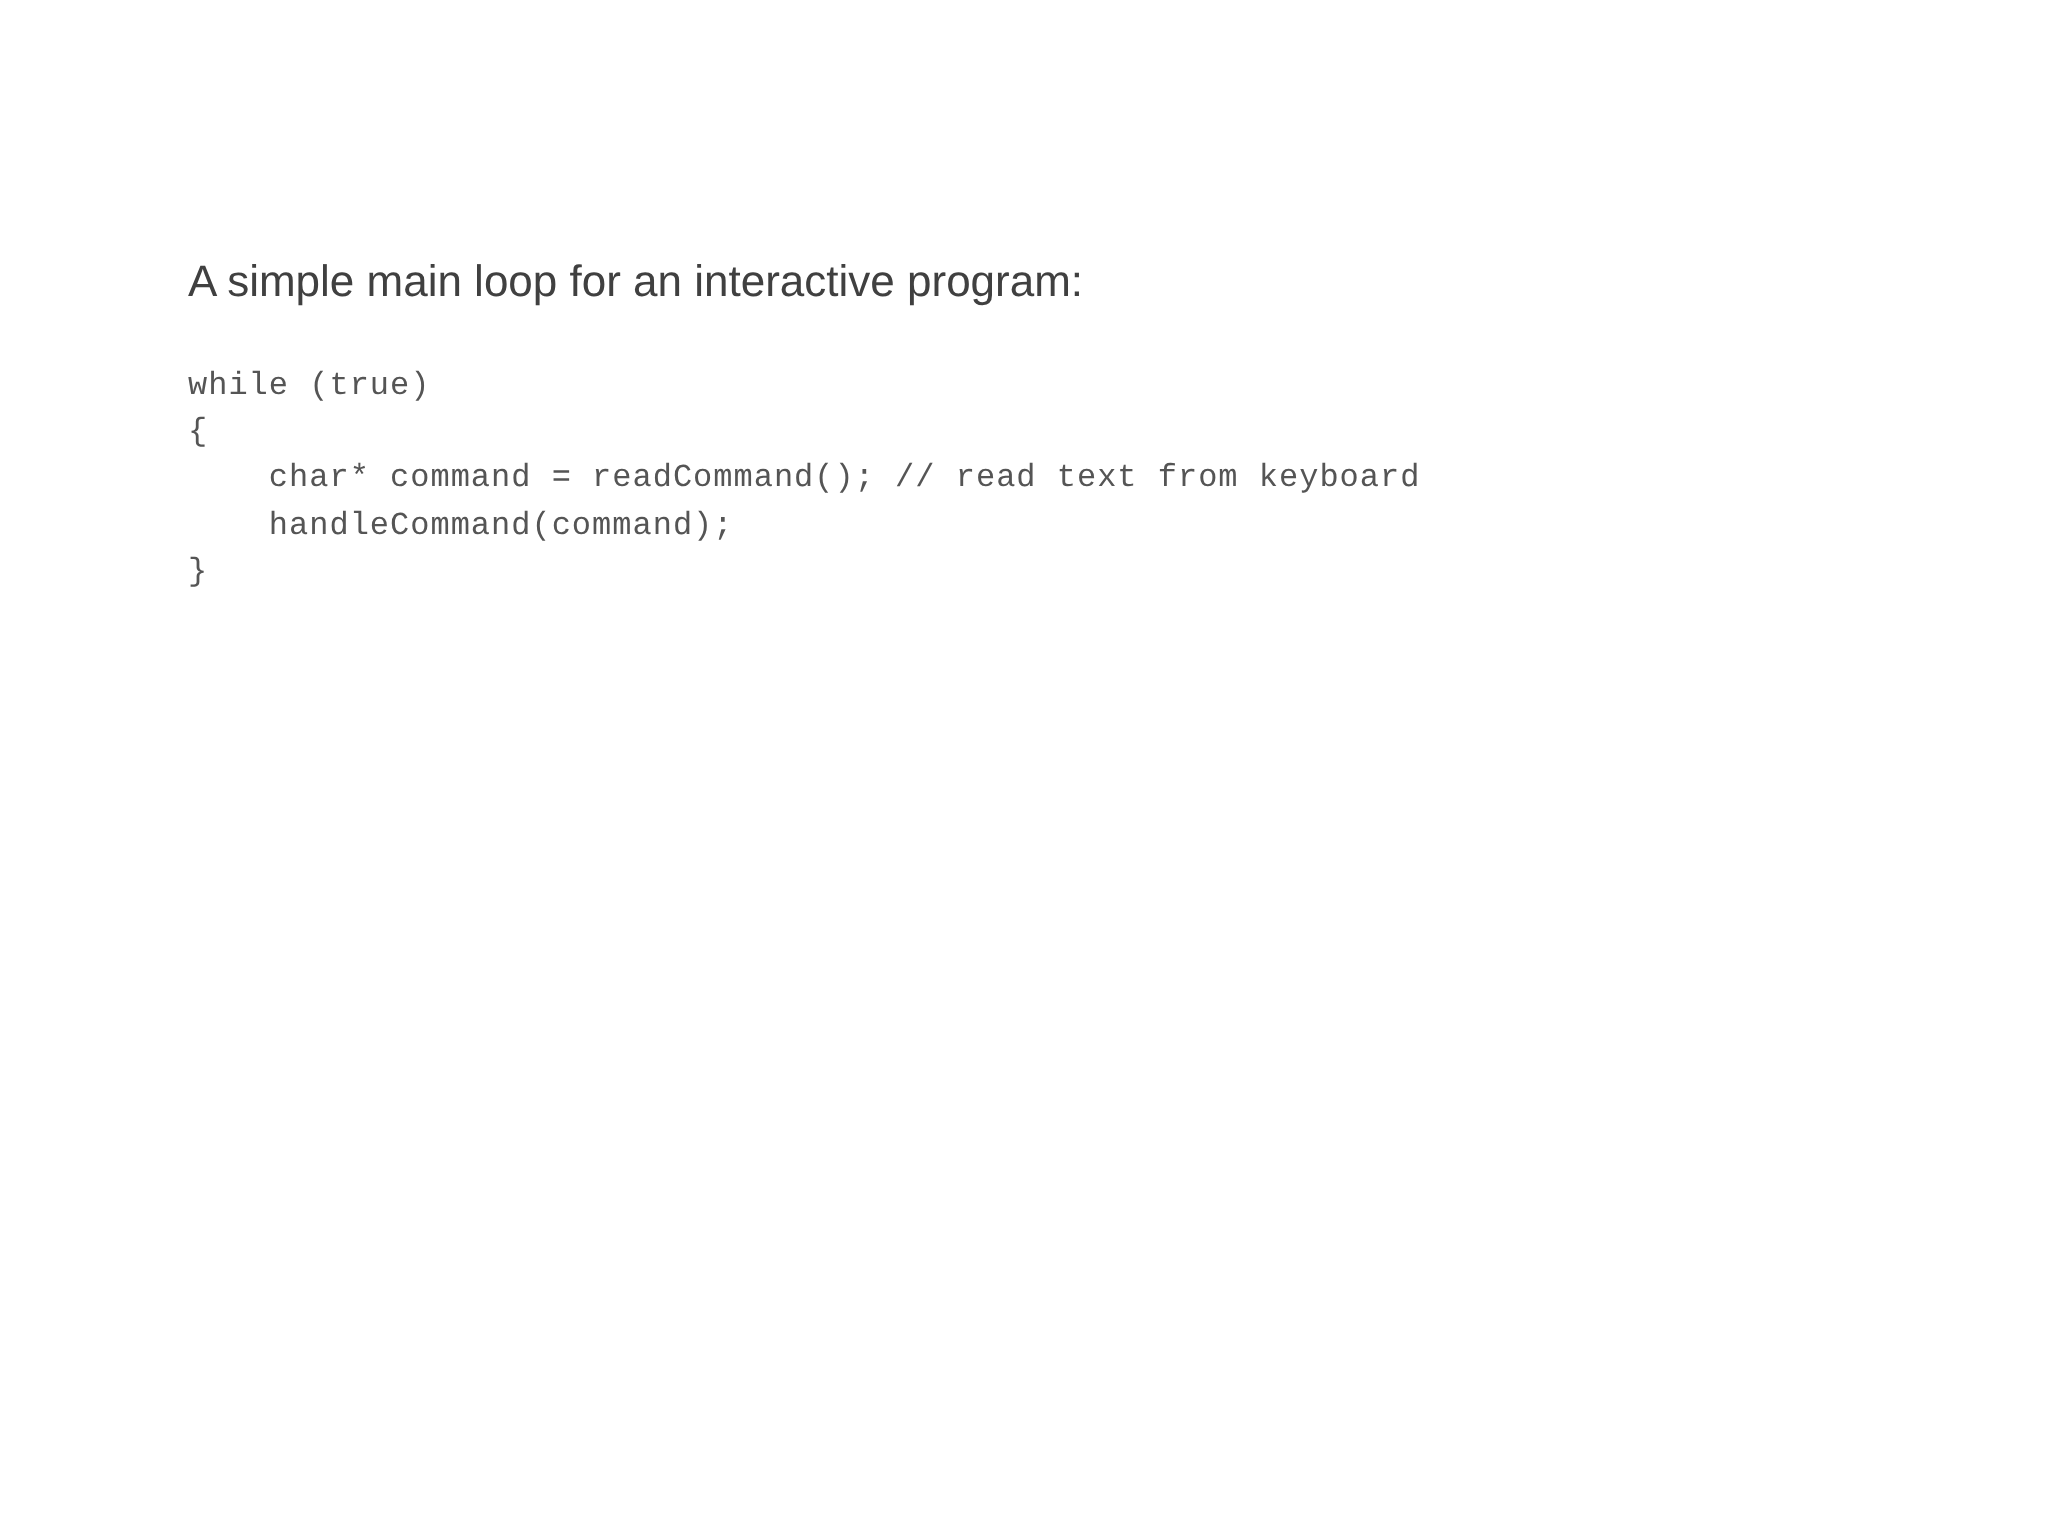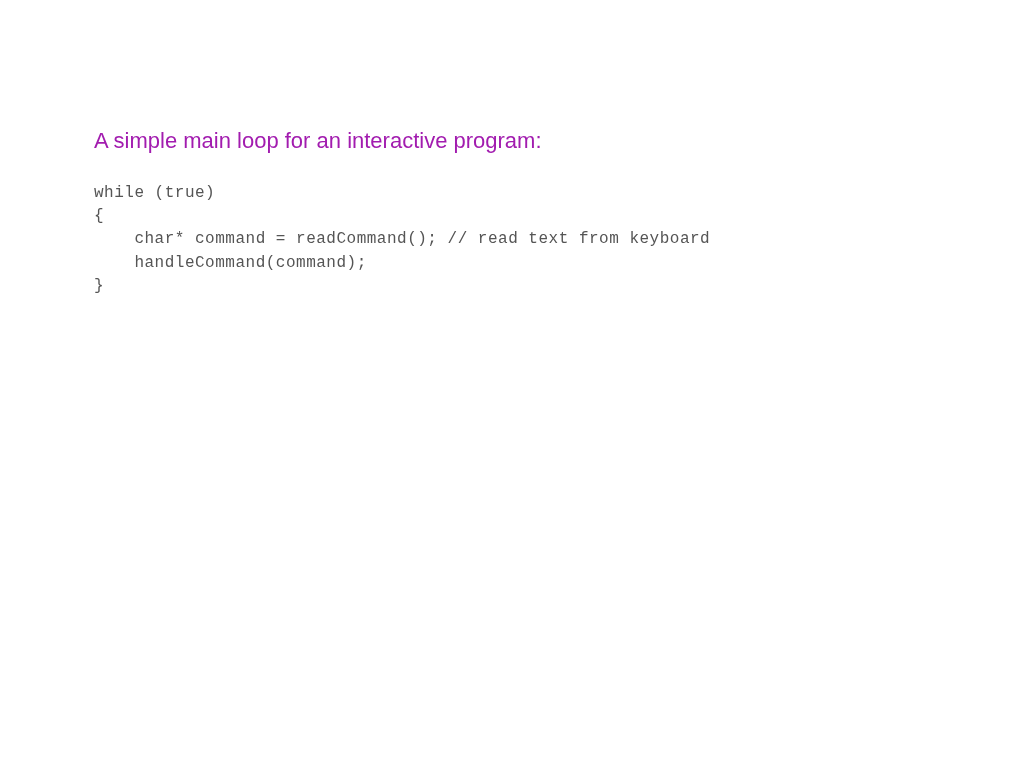--- a/index.html
+++ b/index.html
@@ -16,21 +16,21 @@
       position: relative;
     }
     .slide {
       position: absolute;
       top: 128px;
       left: 94px;
       right: 94px;
     }
     .heading {
       font-size: 22px;
-      color: #a21caf;
+      color: #404040;
       margin-bottom: 28px;
       font-family: Arial, Helvetica, sans-serif;
     }
     .code {
       font-family: "Courier New", Courier, monospace;
       font-size: 16px;
       line-height: 1.45;
       color: #555;
       white-space: pre;
       letter-spacing: 0.5px;

